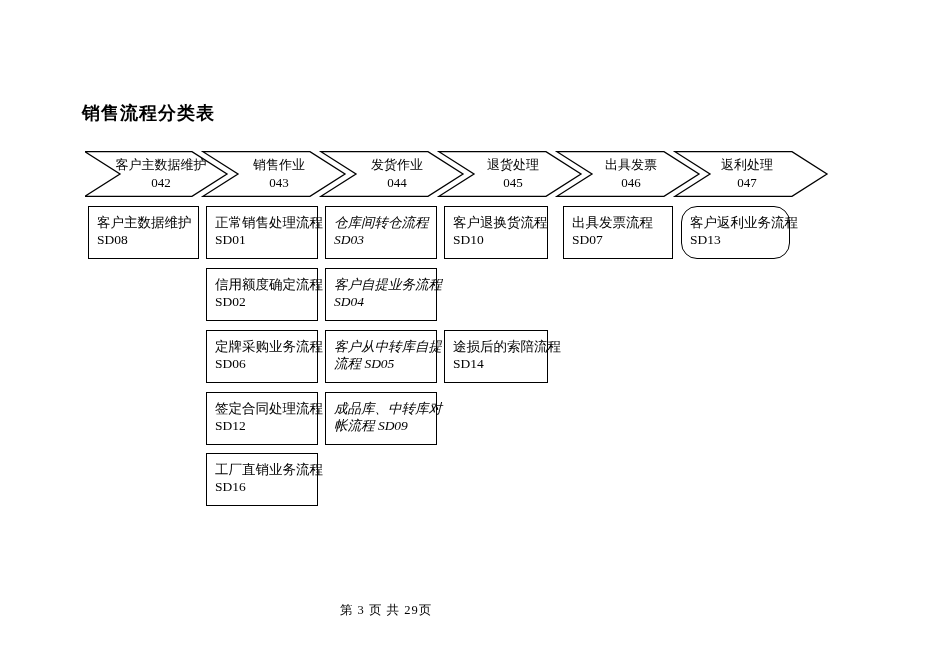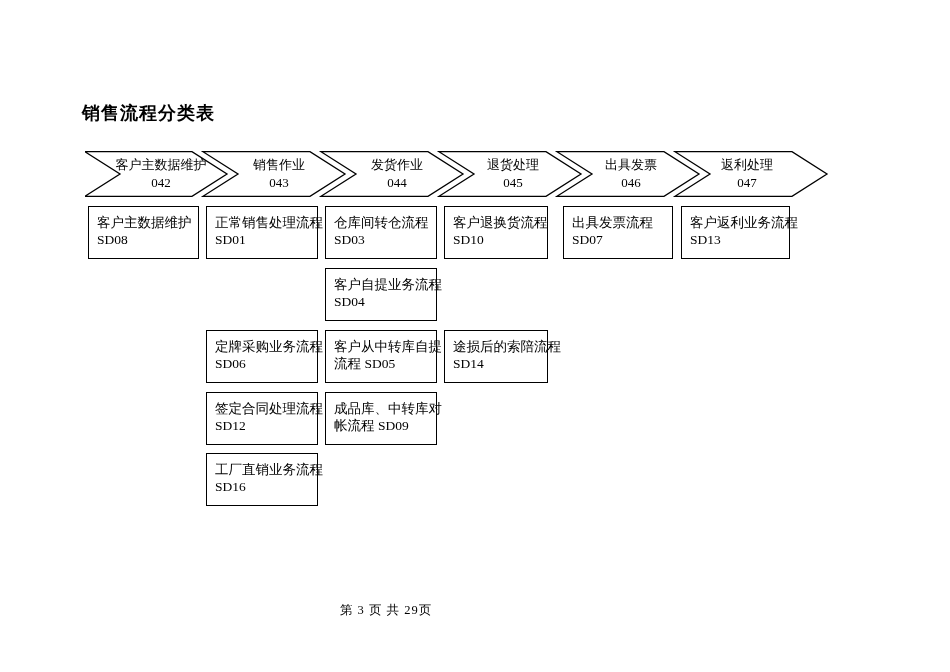--- a/index.html
+++ b/index.html
@@ -21,24 +21,24 @@
   }
   .box{
     position:absolute;height:53px;box-sizing:border-box;
     background:#fff;border:1.5px solid #000;
     padding:7px 8px 0 8px;font-size:13.5px;line-height:17px;
   }
   .bl{white-space:nowrap;}
   
   .c1{left:88px;width:111px;}
   .c2{left:206px;width:112px;}
-  .c3{left:325px;width:112px;}
+  .c3{left:325px;width:112px;font-style:italic;}
   .c4{left:444px;width:104px;}
   .c5{left:563px;width:110px;}
-  .c6{left:681px;width:109px;}
+  .c6{left:681px;width:109px;border-radius:16px;}
   
   .r1{top:206px;}
   .r2{top:268px;}
   .r3{top:330px;}
   .r4{top:392px;}
   .r5{top:453px;}
   .footer{
     position:absolute;left:0;top:602px;width:772px;text-align:center;
     font-size:12.5px;letter-spacing:1px;
   }
@@ -85,20 +85,24 @@
 
   <div class="box c1 r1">
     <div class="bl">客户主数据维护</div>
     <div class="bl">SD08</div>
   </div>
 
   <div class="box c2 r1">
     <div class="bl">正常销售处理流程</div>
     <div class="bl">SD01</div>
   </div>
+  <div class="box c2 r2">
+    <div class="bl">信用额度确定流程</div>
+    <div class="bl">SD02</div>
+  </div>
   <div class="box c2 r3">
     <div class="bl">定牌采购业务流程</div>
     <div class="bl">SD06</div>
   </div>
   <div class="box c2 r4">
     <div class="bl">签定合同处理流程</div>
     <div class="bl">SD12</div>
   </div>
   <div class="box c2 r5">
     <div class="bl">工厂直销业务流程</div>

